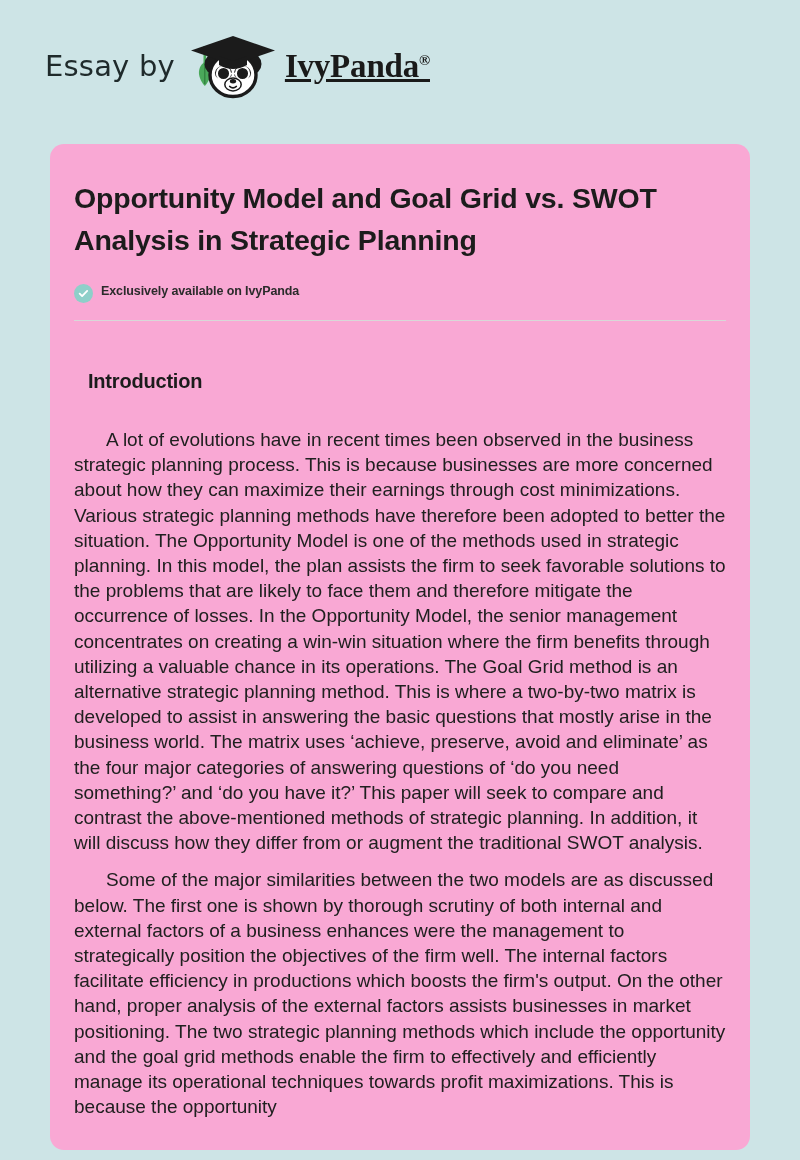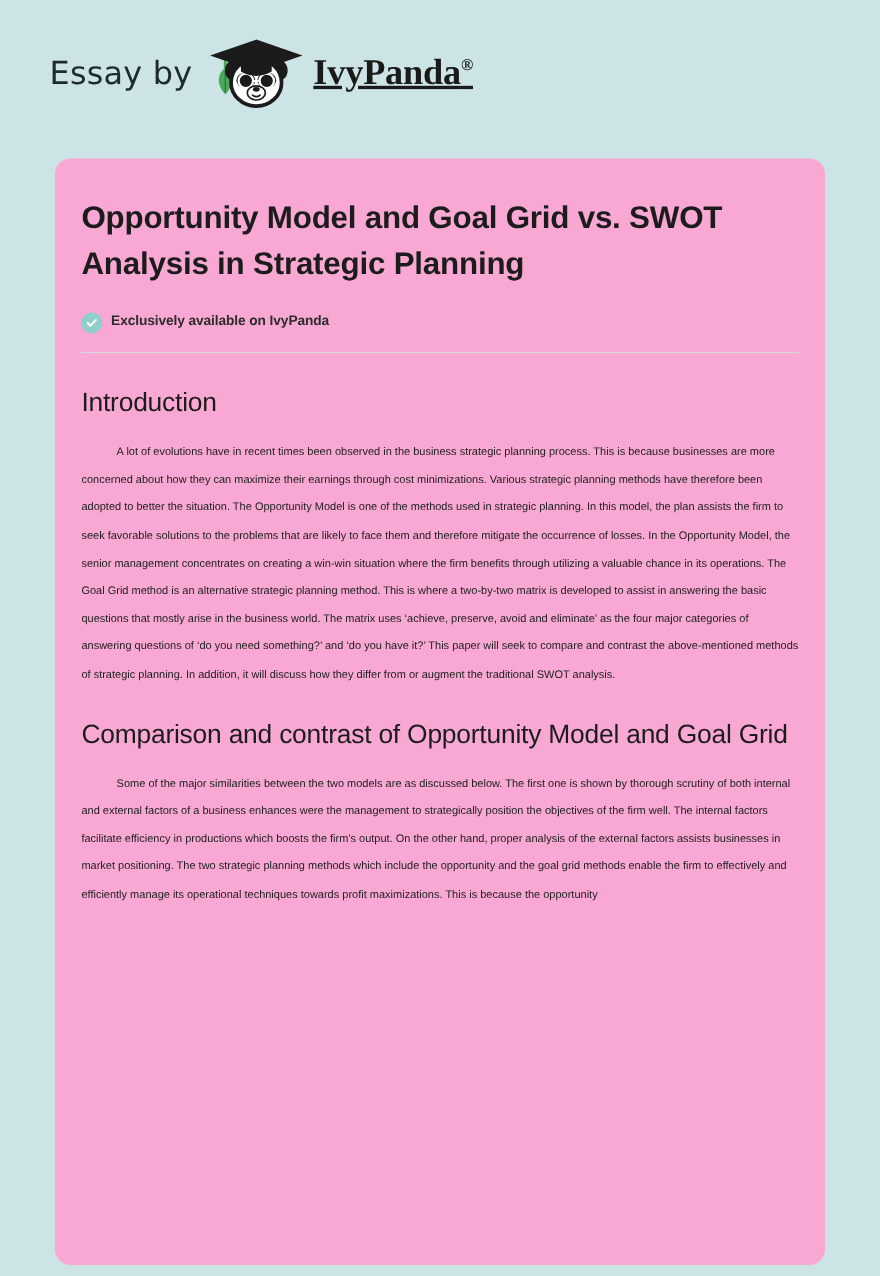--- a/index.html
+++ b/index.html
@@ -112,32 +112,32 @@
 
   .divider {
     height: 1px;
     background: #d8d8d8;
     border: 0;
     margin: 17px 0 0 0;
   }
 
   .section-heading {
     font-family: "Liberation Sans", sans-serif;
-    font-size: 24px;
+    font-size: 20px;
     line-height: 40px;
-    font-weight: 400;
+    font-weight: 700;
     color: #1c1c1c;
-    margin: 0;
+    margin: 14px;
     letter-spacing: -0.2px;
   }
   .section-heading.h-intro { padding-top: 26px; }
   .section-heading.h-compare { padding-top: 22px; }
 
   .body-text {
-    font-size: 10px;
+    font-size: 19px;
     line-height: 25.2px;
     color: #202020;
     margin: 0;
     padding-top: 12px;
     text-indent: 32px;
     text-align: left;
   }
 </style>
 </head>
 <body>
@@ -192,17 +192,16 @@
         </svg>
       </span>
       <span class="exclusive-label">Exclusively available on IvyPanda</span>
     </div>
 
     <hr class="divider">
 
     <h2 class="section-heading h-intro">Introduction</h2>
     <p class="body-text">A lot of evolutions have in recent times been observed in the business strategic planning process. This is because businesses are more concerned about how they can maximize their earnings through cost minimizations. Various strategic planning methods have therefore been adopted to better the situation. The Opportunity Model is one of the methods used in strategic planning. In this model, the plan assists the firm to seek favorable solutions to the problems that are likely to face them and therefore mitigate the occurrence of losses. In the Opportunity Model, the senior management concentrates on creating a win-win situation where the firm benefits through utilizing a valuable chance in its operations. The Goal Grid method is an alternative strategic planning method. This is where a two-by-two matrix is developed to assist in answering the basic questions that mostly arise in the business world. The matrix uses ‘achieve, preserve, avoid and eliminate’ as the four major categories of answering questions of ‘do you need something?’ and ‘do you have it?’ This paper will seek to compare and contrast the above-mentioned methods of strategic planning. In addition, it will discuss how they differ from or augment the traditional SWOT analysis.</p>
 
-    <h2 class="section-heading h-compare">Comparison and contrast of Opportunity Model and Goal Grid</h2>
     <p class="body-text">Some of the major similarities between the two models are as discussed below. The first one is shown by thorough scrutiny of both internal and external factors of a business enhances were the management to strategically position the objectives of the firm well. The internal factors facilitate efficiency in productions which boosts the firm's output. On the other hand, proper analysis of the external factors assists businesses in market positioning. The two strategic planning methods which include the opportunity and the goal grid methods enable the firm to effectively and efficiently manage its operational techniques towards profit maximizations. This is because the opportunity</p>
 
   </div>
 </main>
 
 </body></html>

